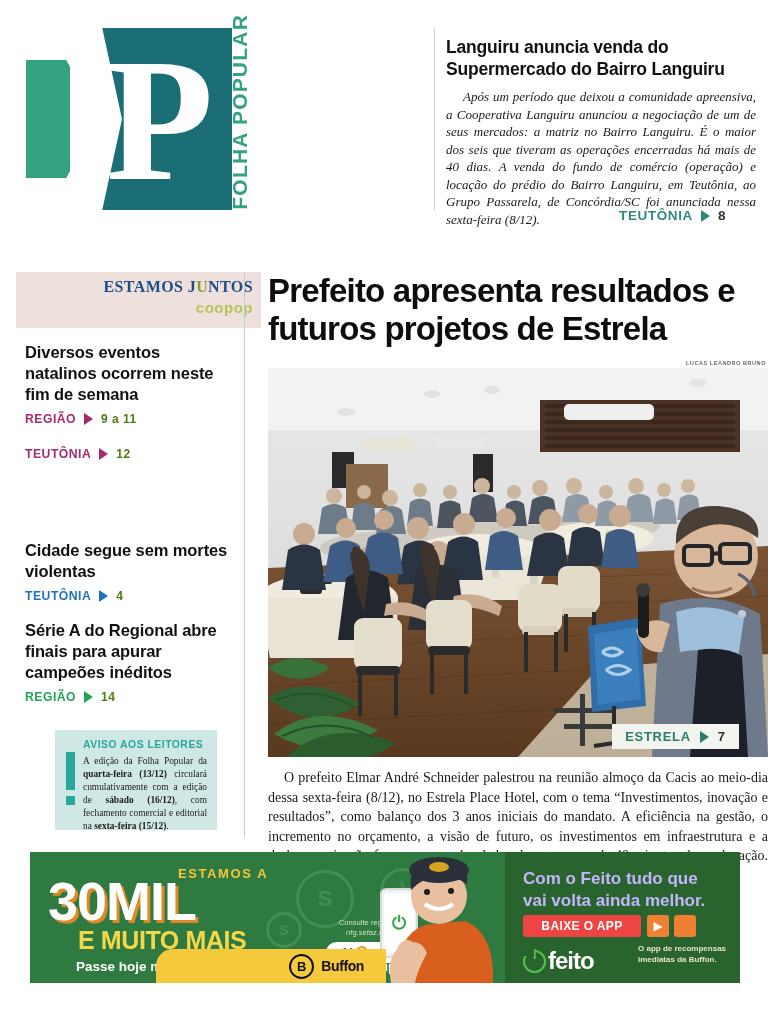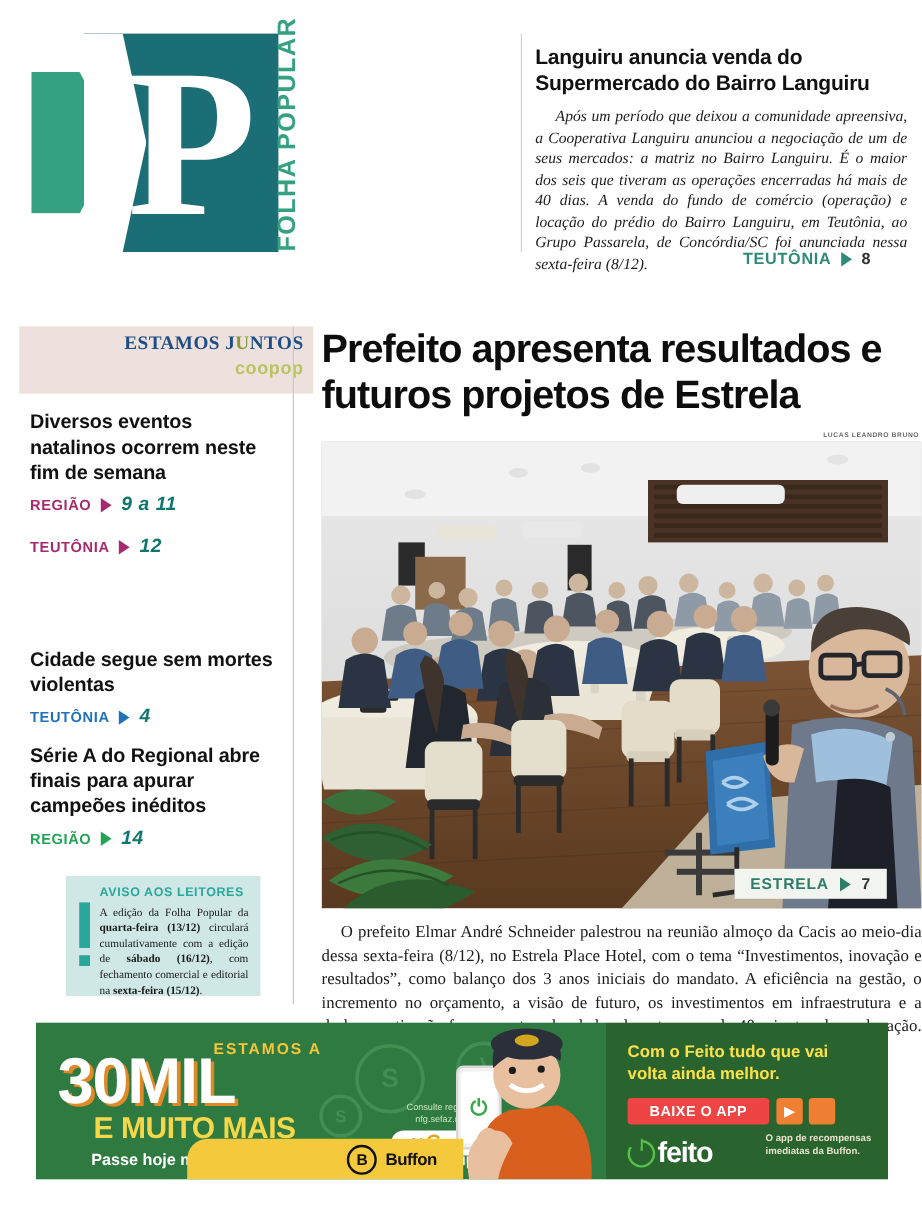--- a/index.html
+++ b/index.html
@@ -84,21 +84,21 @@
   }
 
   .side-divider{position:absolute;left:244px;top:0;width:1px;height:565px;background:#b9ced0;}
 
   .side-item{position:absolute;left:25px;width:205px;}
   .side-item h3{
     margin:0;font-size:16.5px;line-height:1.28;font-weight:bold;color:#111;
     letter-spacing:-.1px;
   }
   .side-item .tag{margin-top:7px;font-size:12.2px;letter-spacing:.5px;}
-  .side-item .tag .num{font-size:16px;color:#0f766e;font-style:italic;}
+  .side-item .tag .num{font-size:12px;color:#4d7c0f;}
 
   
   .aviso{
     position:absolute;left:55px;top:458px;width:162px;height:100px;
     background:#cfe8e6;box-sizing:border-box;padding:9px 10px 8px 28px;
   }
   .aviso .bang{
     position:absolute;left:11px;top:22px;width:9px;
   }
   .aviso .bang .bar{width:9px;height:38px;background:#2aa79b;}
@@ -170,21 +170,21 @@
   .buffon{
     position:absolute;left:126px;bottom:0;width:230px;height:34px;background:#f5c93c;
     border-top-left-radius:17px;display:flex;align-items:center;justify-content:flex-end;
     gap:7px;padding-right:22px;box-sizing:border-box;
   }
   .buffon .bmark{width:21px;height:21px;border:2.4px solid #111;border-radius:50%;
     display:flex;align-items:center;justify-content:center;color:#111;font-weight:bold;font-size:13px;}
   .buffon .bname{color:#111;font-weight:bold;font-size:14px;letter-spacing:-.4px;}
 
   .ad-right{position:relative;width:235px;height:131px;background:#29642f;padding:16px 0 0 18px;box-sizing:border-box;}
-  .ad-right .r1{color:#fde047;font-weight:bold;font-size:14px;line-height:1.28;width:190px;}
+  .ad-right .r1{color:#c4b5fd;font-weight:bold;font-size:17px;line-height:1.28;width:190px;}
   .baixe{
     position:absolute;left:18px;top:63px;width:118px;height:22px;background:#ef4444;border-radius:3px;
     display:flex;align-items:center;justify-content:center;color:#fff;font-weight:bold;font-size:12px;letter-spacing:.4px;
   }
   .store{position:absolute;width:22px;height:22px;background:#ef7f32;border-radius:3px;
     display:flex;align-items:center;justify-content:center;color:#fff;font-size:12px;}
   .s1{left:142px;top:63px;}
   .s2{left:169px;top:63px;}
   .feito{position:absolute;left:18px;top:95px;display:flex;align-items:center;gap:2px;}
   .feito .pwr{width:19px;height:19px;border:2.6px solid #57c04a;border-radius:50%;position:relative;}

